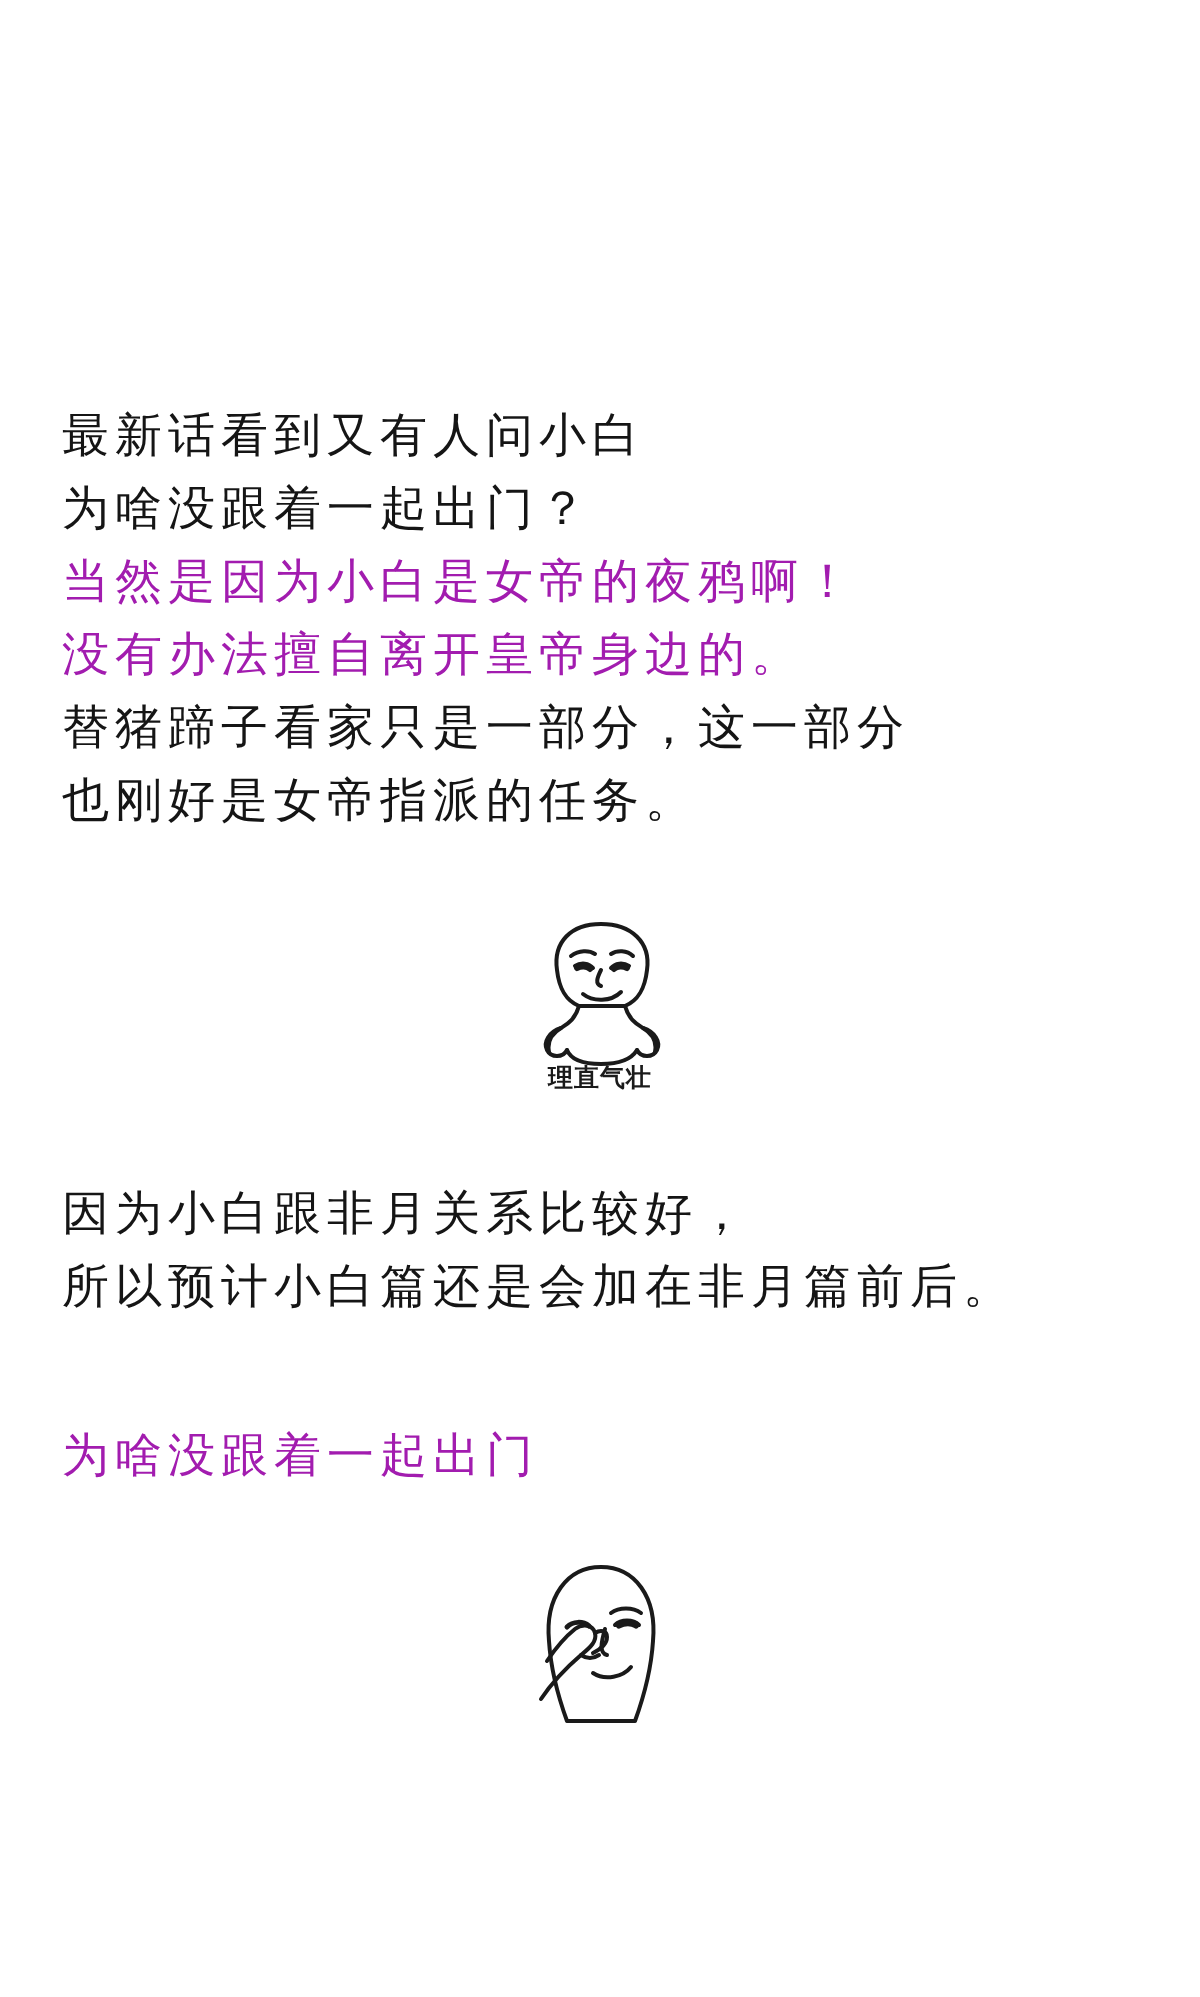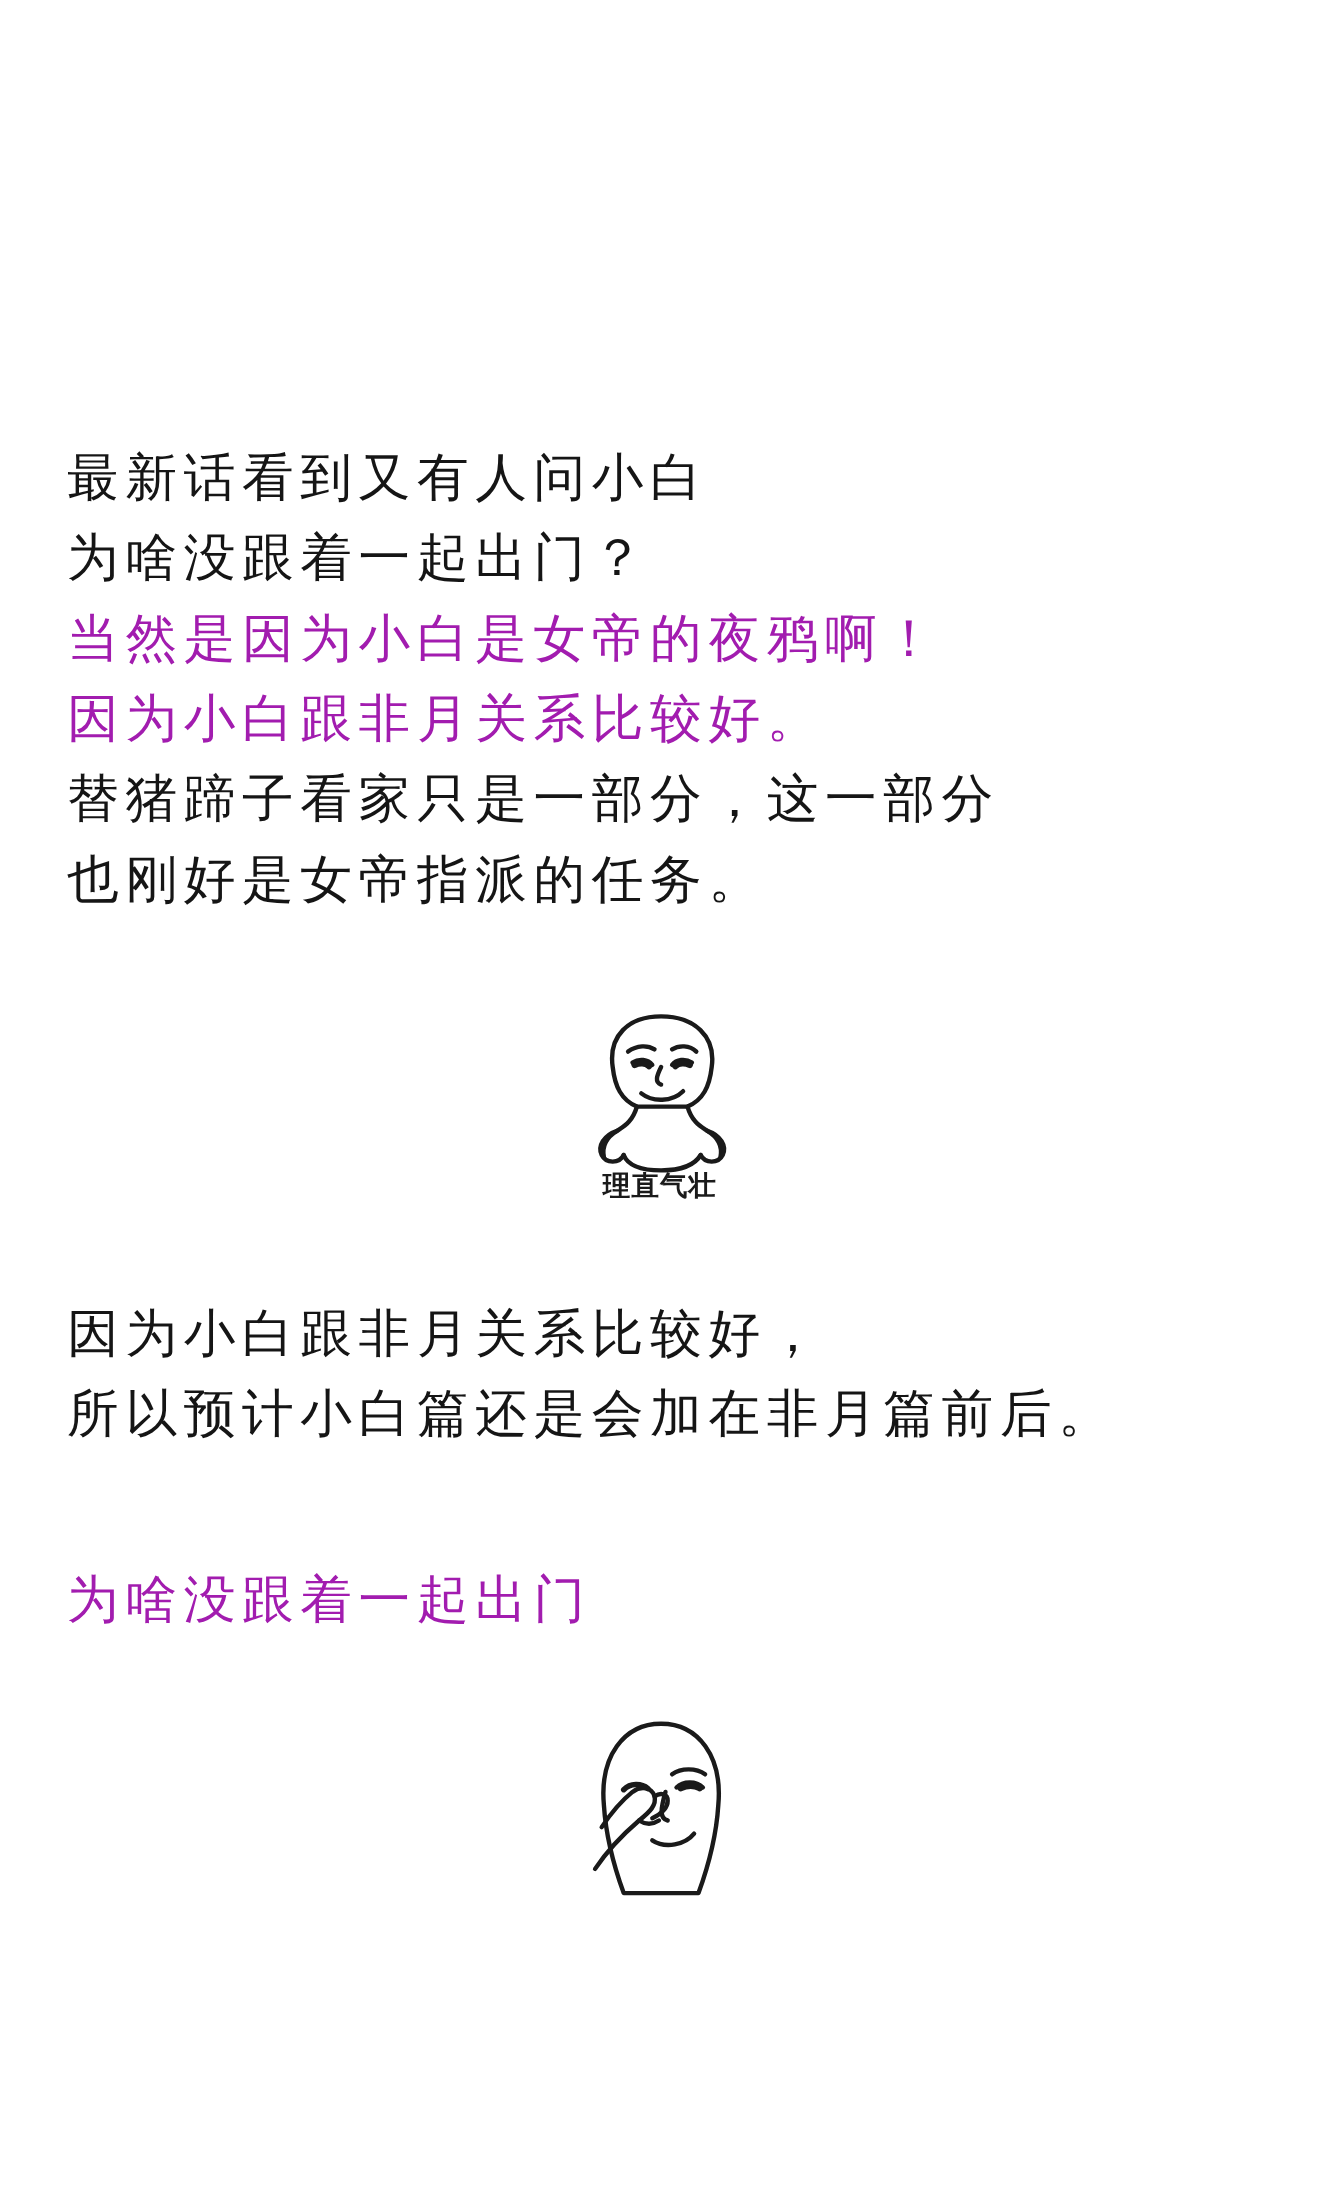--- a/index.html
+++ b/index.html
@@ -17,23 +17,22 @@
     width: 1200px;
     min-height: 1997px;
     background: #ffffff;
     box-sizing: border-box;
     padding: 0;
     position: relative;
     overflow: hidden;
   }
 
   .block {
-    padding-left: 34px;
+    padding-left: 62px;
     padding-right: 40px;
-    margin-left: 27px;
   }
 
   .line {
     font-family: "DejaVu Sans", sans-serif;
     font-size: 47px;
     line-height: 73px;
     letter-spacing: 6px;
     color: #151515;
     white-space: pre;
   }
@@ -89,21 +88,21 @@
 </style>
 </head>
 <body>
 
 <div class="page">
 
   <div class="block block-top">
     <div class="line">最新话看到又有人问小白</div>
     <div class="line">为啥没跟着一起出门？</div>
     <div class="line red">当然是因为小白是女帝的夜鸦啊！</div>
-    <div class="line red">因为小白跟非月关系比较好。</div>
+    <div class="line red">没有办法擅自离开皇帝身边的。</div>
     <div class="line">替猪蹄子看家只是一部分，这一部分</div>
     <div class="line">也刚好是女帝指派的任务。</div>
   </div>
 
   <div class="sticker-wrap">
     <div class="sticker-one">
       <svg width="190" height="170" viewBox="0 0 190 170">
         <g fill="none" stroke="#1a1a1a" stroke-width="4" stroke-linecap="round" stroke-linejoin="round">
 
           <path d="M52 62 C48 34 66 16 96 16 C126 16 146 34 142 62 C140 80 134 92 120 98 L74 98 C60 92 54 80 52 62 Z"></path>

